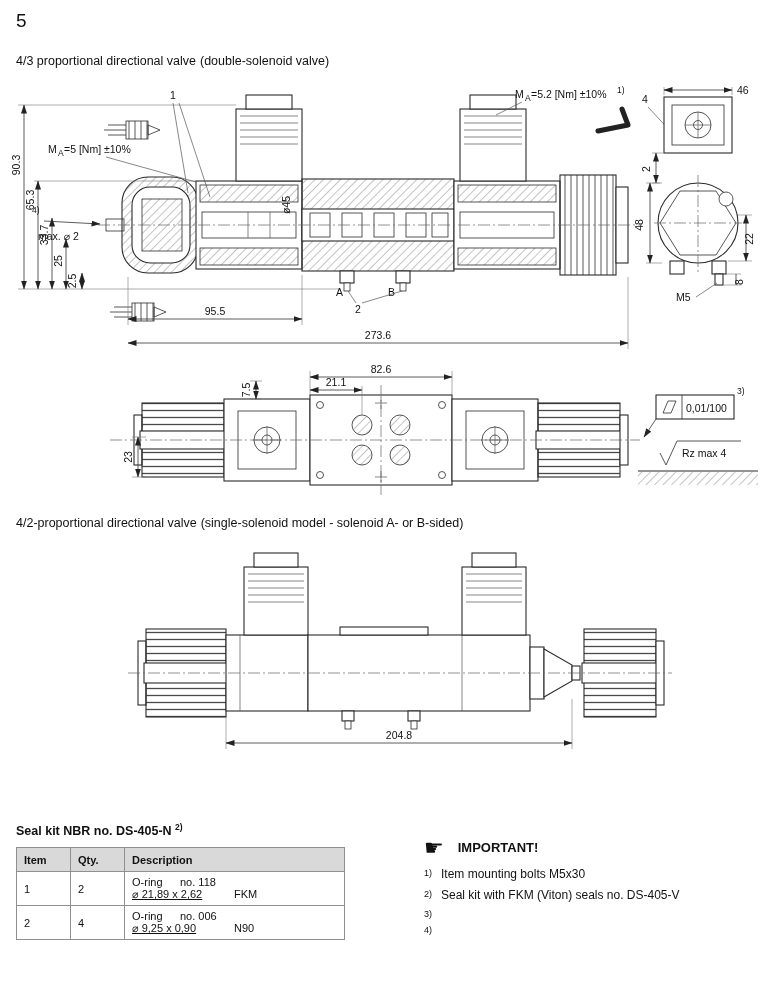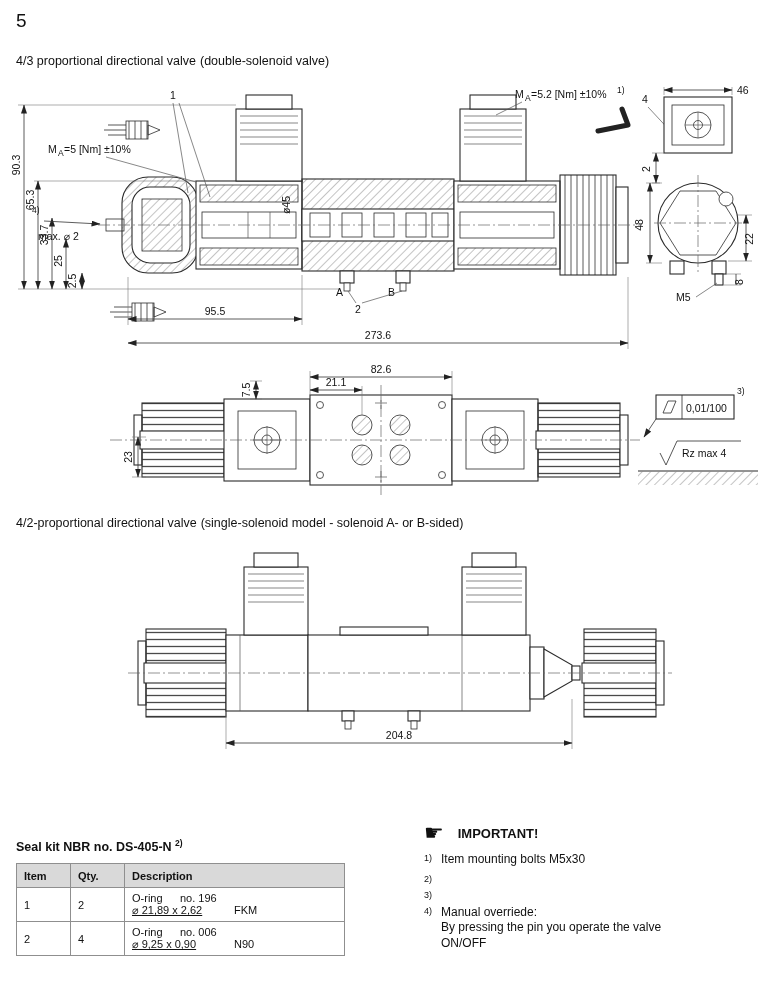--- a/index.html
+++ b/index.html
@@ -366,21 +366,21 @@
           <th style="width:54px">Item</th>
           <th style="width:54px">Qty.</th>
           <th style="width:220px">Description</th>
         </tr>
       </thead>
       <tbody>
         <tr>
           <td>1</td>
           <td>2</td>
           <td class="desc">
-            <span class="w1">O-ring</span><span class="w2">no. 196</span><span class="w3">⌀ 21,89 x 2,62</span><span>FKM</span>
+            <span class="w1">O-ring</span><span class="w2">no. 118</span><span class="w3">⌀ 21,89 x 2,62</span><span>FKM</span>
           </td>
         </tr>
         <tr>
           <td>2</td>
           <td>4</td>
           <td class="desc">
             <span class="w1">O-ring</span><span class="w2">no. 006</span><span class="w3">⌀ 9,25 x 0,90</span><span>N90</span>
           </td>
         </tr>
       </tbody>
@@ -391,25 +391,22 @@
     <div class="notes-title">
       <span class="hand">☛</span>
       <span>IMPORTANT!</span>
     </div>
     <div class="note-item">
       <span class="note-sup">1)</span>
       <span class="note-text">Item mounting bolts M5x30</span>
     </div>
     <div class="note-item">
       <span class="note-sup">2)</span>
+      <span class="note-text">Seal kit with FKM (Viton) seals no. DS-405-V</span>
     </div>
     <div class="note-item">
       <span class="note-sup">3)</span>
     </div>
     <div class="note-item">
       <span class="note-sup">4)</span>
-      <span class="note-text">
-        <span>Manual overriede:</span><br>
-        <span>By pressing the pin you operate the valve ON/OFF</span>
-      </span>
     </div>
   </div>
 </div>
 
 </body></html>

